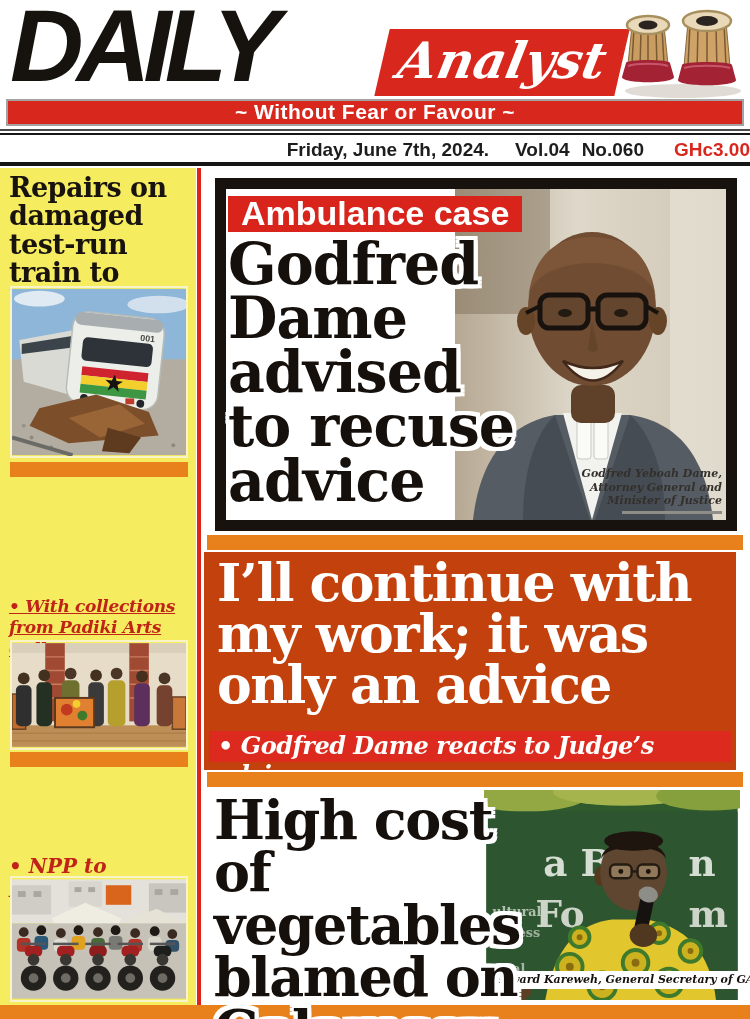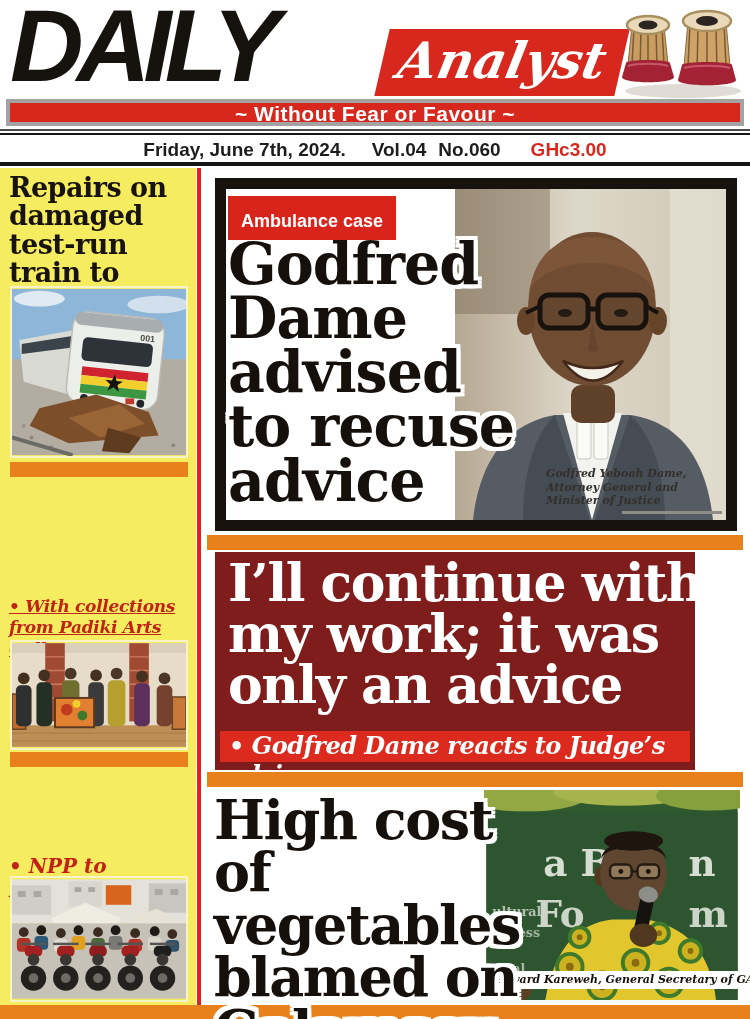--- a/index.html
+++ b/index.html
@@ -11,26 +11,26 @@
   .daily{position:absolute;left:10px;top:-10px;font-family:"Liberation Sans",sans-serif;
          font-weight:bold;font-style:italic;font-size:102px;line-height:112px;
          letter-spacing:-7px;color:#16120e}
   .analyst-wrap{position:absolute;left:382px;top:29px;width:240px;height:67px;
                 background:#d8281e;transform:skewX(-13deg)}
   .analyst{position:absolute;left:0;top:2px;width:100%;text-align:center;
            font-family:"DejaVu Serif",serif;font-weight:bold;font-style:italic;
            font-size:50px;color:#fff;transform:skewX(2deg)}
   .drums{position:absolute;right:2px;top:0;width:132px;height:99px}
   .tagline{position:absolute;left:6px;right:6px;top:99px;height:27px;background:#d8281e;
-           border:4px solid #a3a3a3;color:#fff;text-align:center;font-weight:bold;
+           border:2px solid #a3a3a3;color:#fff;text-align:center;font-weight:bold;
            font-size:21px;line-height:22px;letter-spacing:.5px}
   .rule-a{position:absolute;left:0;right:0;top:129px;height:2px;background:#4a4a4a}
   .rule-b{position:absolute;left:0;right:0;top:133px;height:2px;background:#161616}
   .rule-c{position:absolute;left:0;right:0;top:162px;height:4px;background:#161616}
-  .dateline{position:absolute;left:0;right:0;top:139px;text-align:center;
+  .dateline{position:absolute;left:0;right:0;top:139px;text-align:right;
             font-size:19px;font-weight:bold;color:#1d1d1d}
   .dl-date{margin-right:26px}.dl-vol{margin-right:12px}.dl-no{margin-right:30px}
   .dl-price{color:#d8281e}
 
   
   .sidebar{position:absolute;left:0;top:168px;width:196px;height:837px;background:#f6ec60}
   .divider{position:absolute;left:197px;top:168px;width:4px;height:837px;background:#de241a}
   .sb-h{position:absolute;left:9px;width:182px;font-family:"DejaVu Serif",serif;
         font-weight:bold;font-size:27px;line-height:1.05;color:#18130e;letter-spacing:-.5px}
   #sbh1{top:6px}#sbh2{top:312px}#sbh3{top:604px;font-size:25px}
@@ -46,39 +46,39 @@
   .sb-bar{position:absolute;left:10px;width:178px;height:15px;background:#e8811c}
   #sbb1{top:294px}#sbb2{top:584px}
 
   
   .main-box{position:absolute;left:215px;top:178px;width:522px;height:353px;
             background:#fff;border:11px solid #18120f}
   .mb-inner{position:relative;width:100%;height:100%}
   .main-photo{position:absolute;right:0;top:0;width:271px;height:331px;z-index:1}
   .main-photo svg{display:block;width:100%;height:100%}
   .tag{position:absolute;left:2px;top:7px;background:#d8241b;color:#fff;font-weight:bold;
-       font-size:18px;line-height:30px;padding:10px 13px 4px;z-index:3}
+       font-size:34px;line-height:30px;padding:2px 13px 4px;z-index:3}
   .main-h{position:absolute;left:2px;top:48px;width:312px;font-family:"DejaVu Serif",serif;
           font-weight:bold;font-size:57px;line-height:.95;color:#16100c;
           letter-spacing:-1px;z-index:2}
   .wl{text-shadow:-4px -4px 0 #fff,0 -4px 0 #fff,4px -4px 0 #fff,-4px 0 0 #fff,4px 0 0 #fff,
       -4px 4px 0 #fff,0 4px 0 #fff,4px 4px 0 #fff,-2px -2px 0 #fff,2px 2px 0 #fff,
       -2px 2px 0 #fff,2px -2px 0 #fff}
-  .main-cap{position:absolute;right:4px;bottom:6px;width:176px;
+  .main-cap{position:absolute;right:4px;bottom:6px;width:176px;text-align:right;
             font-family:"DejaVu Serif",serif;font-style:italic;font-weight:bold;
             font-size:11px;line-height:1.25;color:#33302c;z-index:2}
   .cap-rule{display:block;margin:3px 0 0 auto;width:100px;height:3px;background:#8f8d88}
 
   
   .obar{position:absolute;left:207px;width:536px;height:15px;background:#e8811c}
   #obarA{top:535px}#obarB{top:772px}
   .bottom-bar{position:absolute;left:0;top:1005px;width:750px;height:14px;background:#e8811c}
 
   
-  .quote{position:absolute;left:215px;top:552px;width:480px;height:218px;background:#7f1d1d}
+  .quote{position:absolute;left:204px;top:552px;width:532px;height:218px;background:#c2410c}
   .quote-h{position:absolute;left:13px;top:6px;width:500px;font-family:"DejaVu Serif",serif;
            font-weight:bold;font-size:52px;line-height:.98;color:#fff;letter-spacing:-1.5px}
   .badge{position:absolute;right:-2px;top:106px;width:76px;height:76px;border-radius:50%;
          background:#d8241b;border:2px solid #fff;box-shadow:0 0 0 3px #d8241b;z-index:2;
          display:flex;align-items:center;justify-content:center;text-align:center}
   .badge span{font-family:"DejaVu Serif",serif;font-weight:bold;font-size:12.5px;
               line-height:1.12;color:#fff;width:66px}
   .strap{position:absolute;left:5px;right:5px;bottom:8px;height:31px;background:#dd2a1e;
          color:#fff;font-family:"DejaVu Serif",serif;font-weight:bold;font-style:italic;
          font-size:24px;line-height:29px;padding-left:9px;letter-spacing:-.5px}

